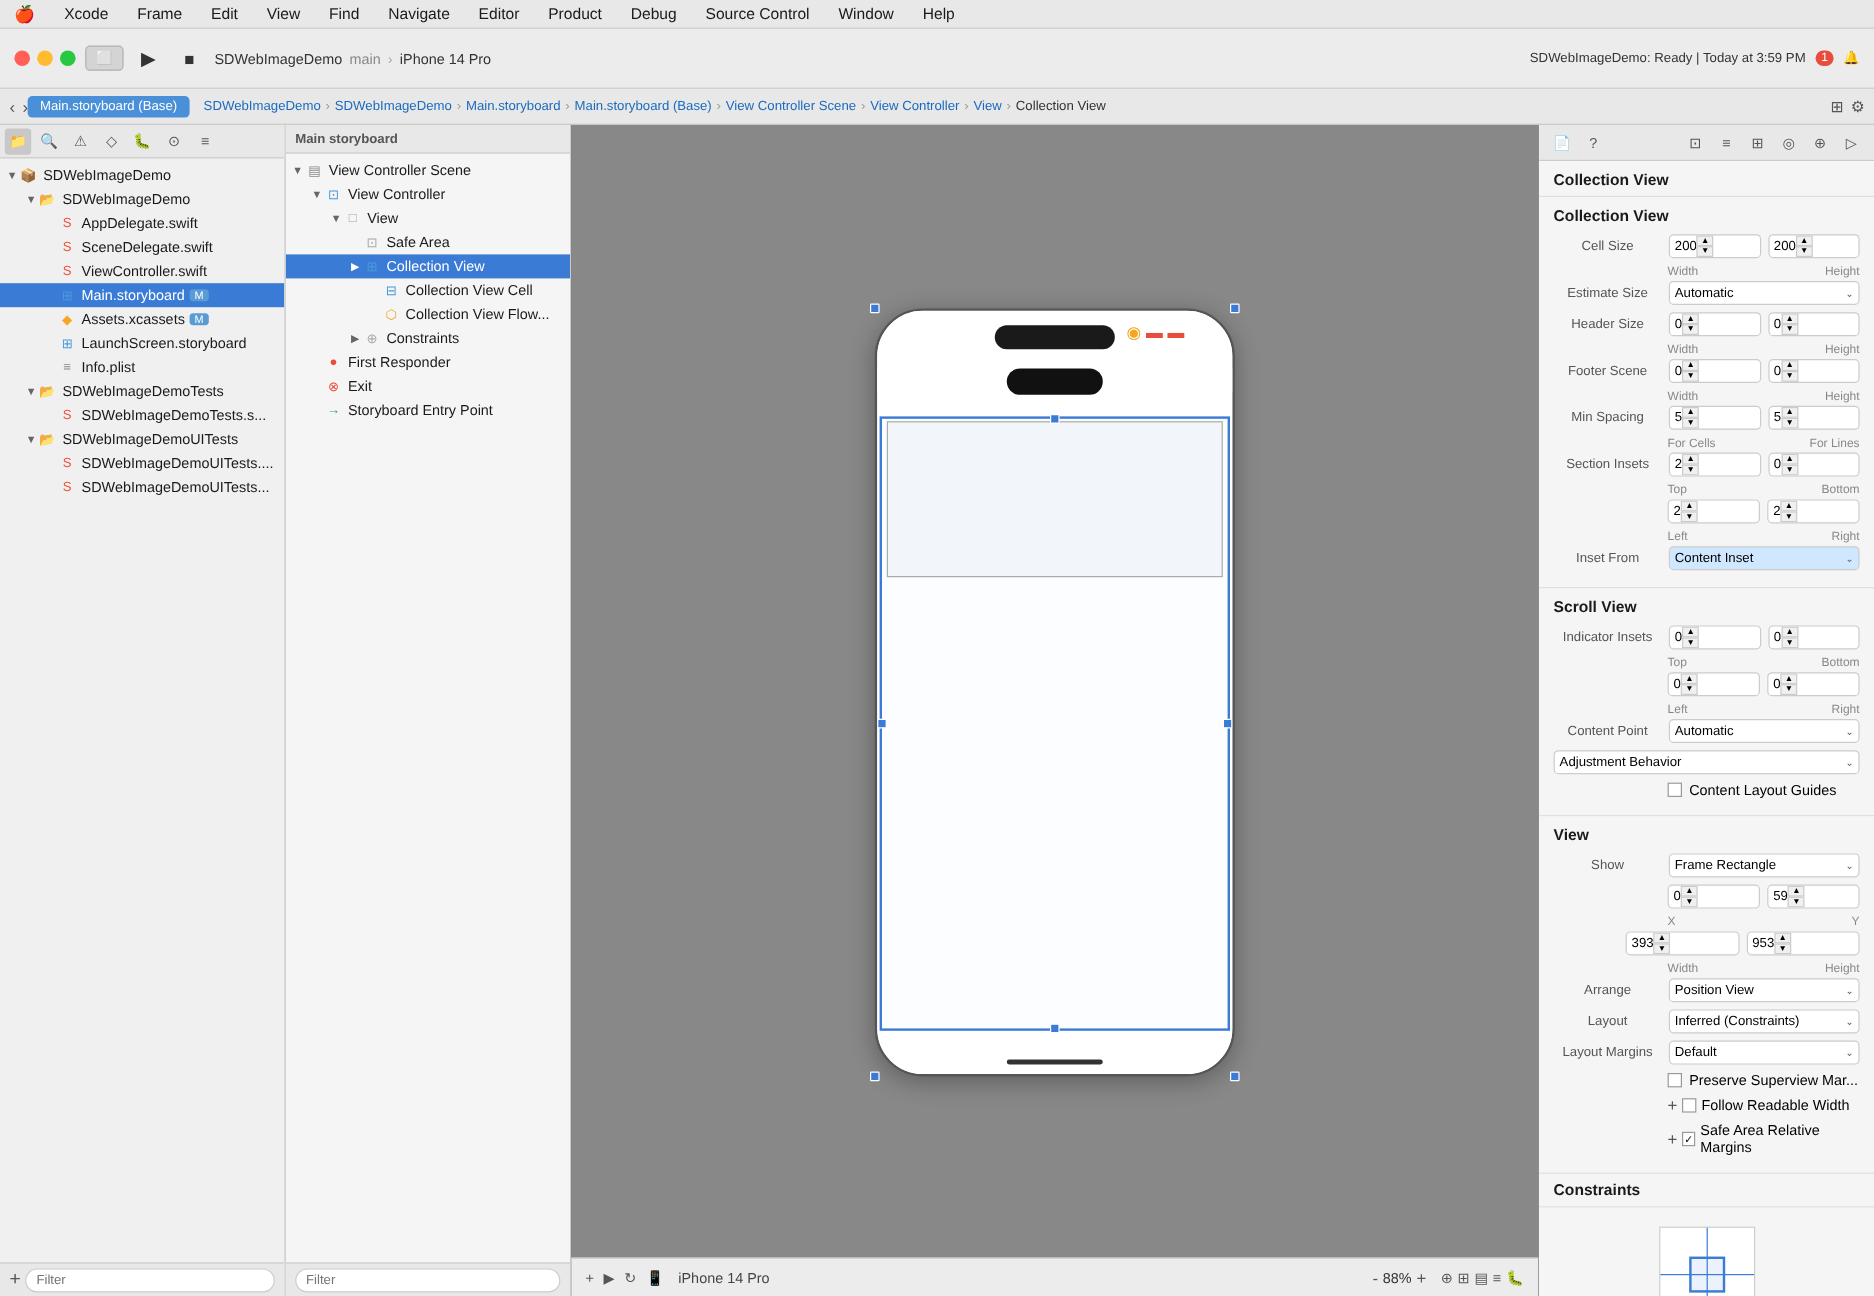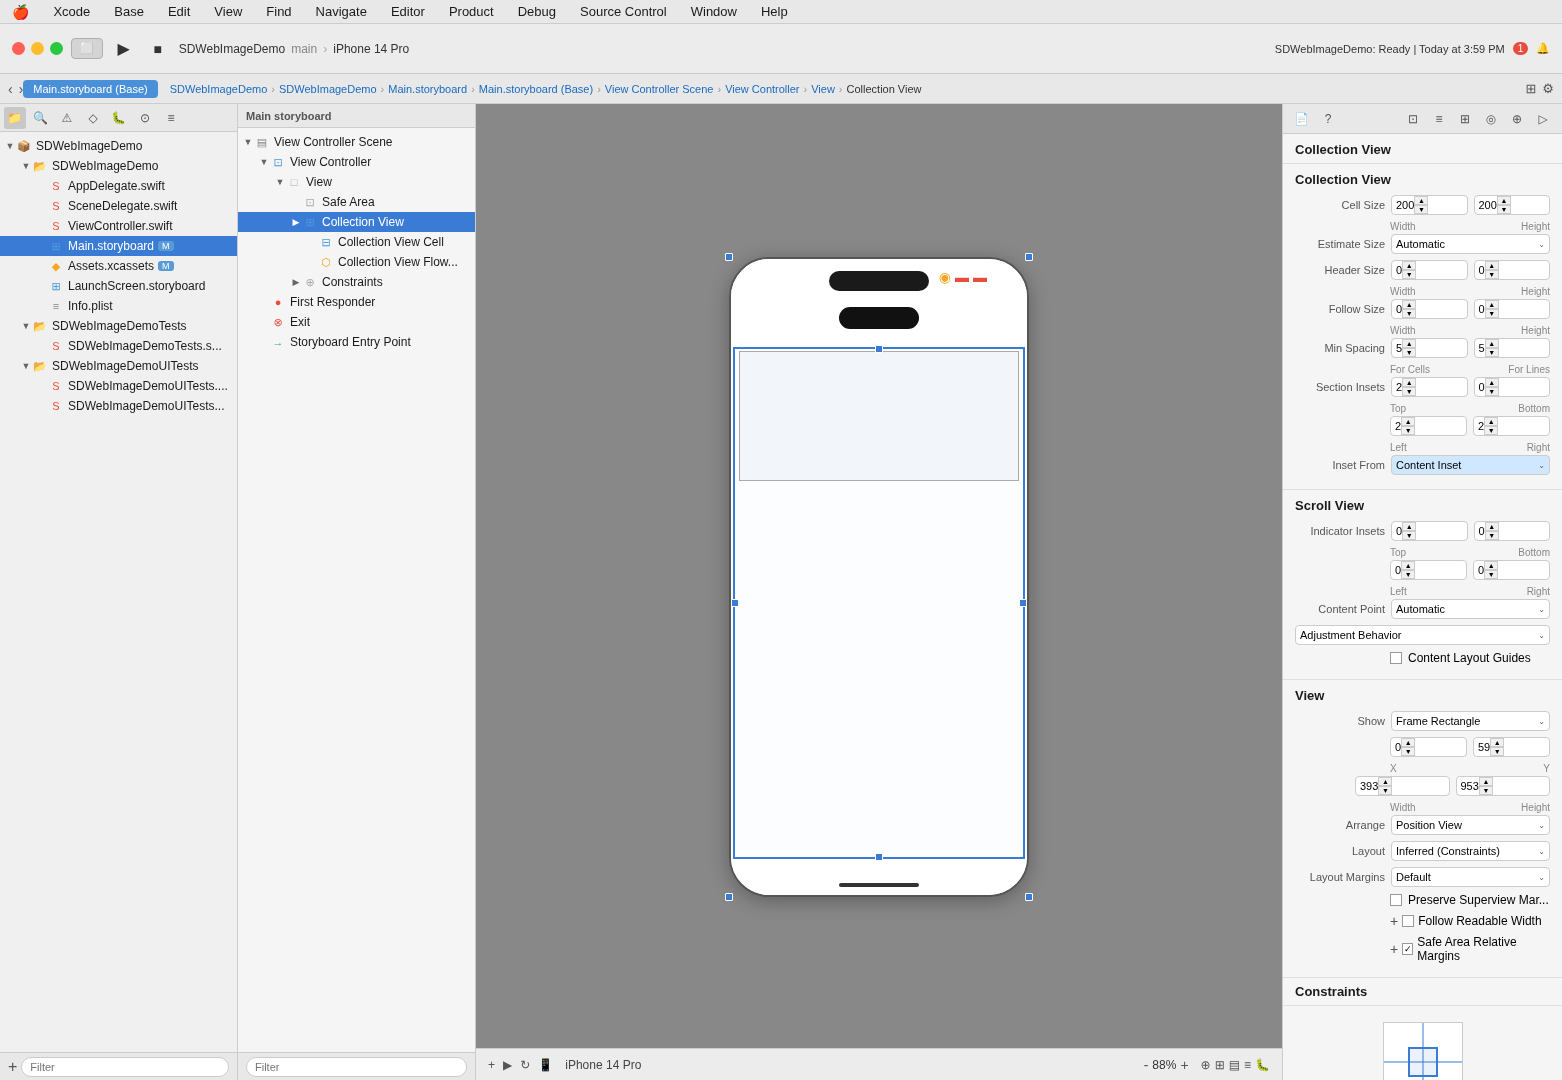--- a/index.html
+++ b/index.html
@@ -83,21 +83,21 @@
 
     
     .inspector { width: 280px; background: #f5f5f5; border-left: 1px solid #ccc; display: flex; flex-direction: column; flex-shrink: 0; overflow-y: auto; }
     .inspector-toolbar { height: 30px; background: #e8e8e8; border-bottom: 1px solid #ccc; display: flex; align-items: center; justify-content: space-between; padding: 0 8px; flex-shrink: 0; }
     .inspector-icons { display: flex; gap: 4px; }
     .inspector-icon { width: 22px; height: 22px; display: flex; align-items: center; justify-content: center; font-size: 12px; cursor: pointer; color: #555; }
     .inspector-title { font-size: 13px; font-weight: 600; color: #1a1a1a; padding: 8px 12px 6px; border-bottom: 1px solid #ddd; }
     .inspector-section { padding: 8px 12px; border-bottom: 1px solid #e0e0e0; }
     .inspector-section-title { font-size: 13px; font-weight: 600; color: #1a1a1a; margin-bottom: 8px; }
     .inspector-row { display: flex; align-items: center; margin-bottom: 6px; gap: 6px; }
-    .inspector-label { font-size: 11px; color: #555; min-width: 90px; text-align: right; }
+    .inspector-label { font-size: 11px; color: #555; min-width: 90px; text-align: center; }
     .inspector-select { border: 1px solid #ccc; border-radius: 4px; background: white; height: 20px; padding: 0 4px; font-size: 11px; display: flex; align-items: center; justify-content: space-between; flex: 1; }
     .select-arrow { font-size: 8px; color: #666; }
     .stepper { display: flex; flex-direction: column; }
     .stepper-btn { width: 14px; height: 9px; display: flex; align-items: center; justify-content: center; font-size: 7px; cursor: pointer; border: 1px solid #ccc; background: #f0f0f0; line-height: 1; }
     .col-headers { display: flex; justify-content: space-between; font-size: 10px; color: #888; margin-bottom: 2px; }
     .two-col { display: flex; gap: 6px; flex: 1; }
     .two-col-field { display: flex; align-items: center; border: 1px solid #ccc; border-radius: 4px; background: white; height: 20px; padding: 0 4px; font-size: 11px; flex: 1; }
     .checkbox { width: 12px; height: 12px; border: 1px solid #999; background: white; display: flex; align-items: center; justify-content: center; cursor: pointer; }
     .checkbox.checked::after { content: '✓'; font-size: 9px; }
     .constraints-viz { width: 80px; height: 80px; border: 1px solid #ccc; background: white; margin: 8px auto; position: relative; }
@@ -107,21 +107,21 @@
     .constraints-section-title { font-size: 13px; font-weight: 600; color: #1a1a1a; padding: 6px 12px; border-bottom: 1px solid #e0e0e0; }
 
     .highlighted { background: #d0e8ff !important; }
   </style>
 </head>
 <body>
 
 <div class="menu-bar">
   <span class="menu-bar-item menu-bar-apple">🍎</span>
   <span class="menu-bar-item">Xcode</span>
-  <span class="menu-bar-item">Base</span>
+  <span class="menu-bar-item">Frame</span>
   <span class="menu-bar-item">Edit</span>
   <span class="menu-bar-item">View</span>
   <span class="menu-bar-item">Find</span>
   <span class="menu-bar-item">Navigate</span>
   <span class="menu-bar-item">Editor</span>
   <span class="menu-bar-item">Product</span>
   <span class="menu-bar-item">Debug</span>
   <span class="menu-bar-item">Source Control</span>
   <span class="menu-bar-item">Window</span>
   <span class="menu-bar-item">Help</span>
@@ -486,21 +486,21 @@
             </div>
           </div>
         </div>
       </div>
       <div class="col-headers" style="padding-left:95px">
         <span>Width</span>
         <span>Height</span>
       </div>
 
       <div class="inspector-row">
-        <span class="inspector-label">Follow Size</span>
+        <span class="inspector-label">Footer Scene</span>
         <div class="two-col">
           <div class="two-col-field">
             <span>0</span>
             <div class="stepper">
               <div class="stepper-btn">▲</div>
               <div class="stepper-btn">▼</div>
             </div>
           </div>
           <div class="two-col-field">
             <span>0</span>

